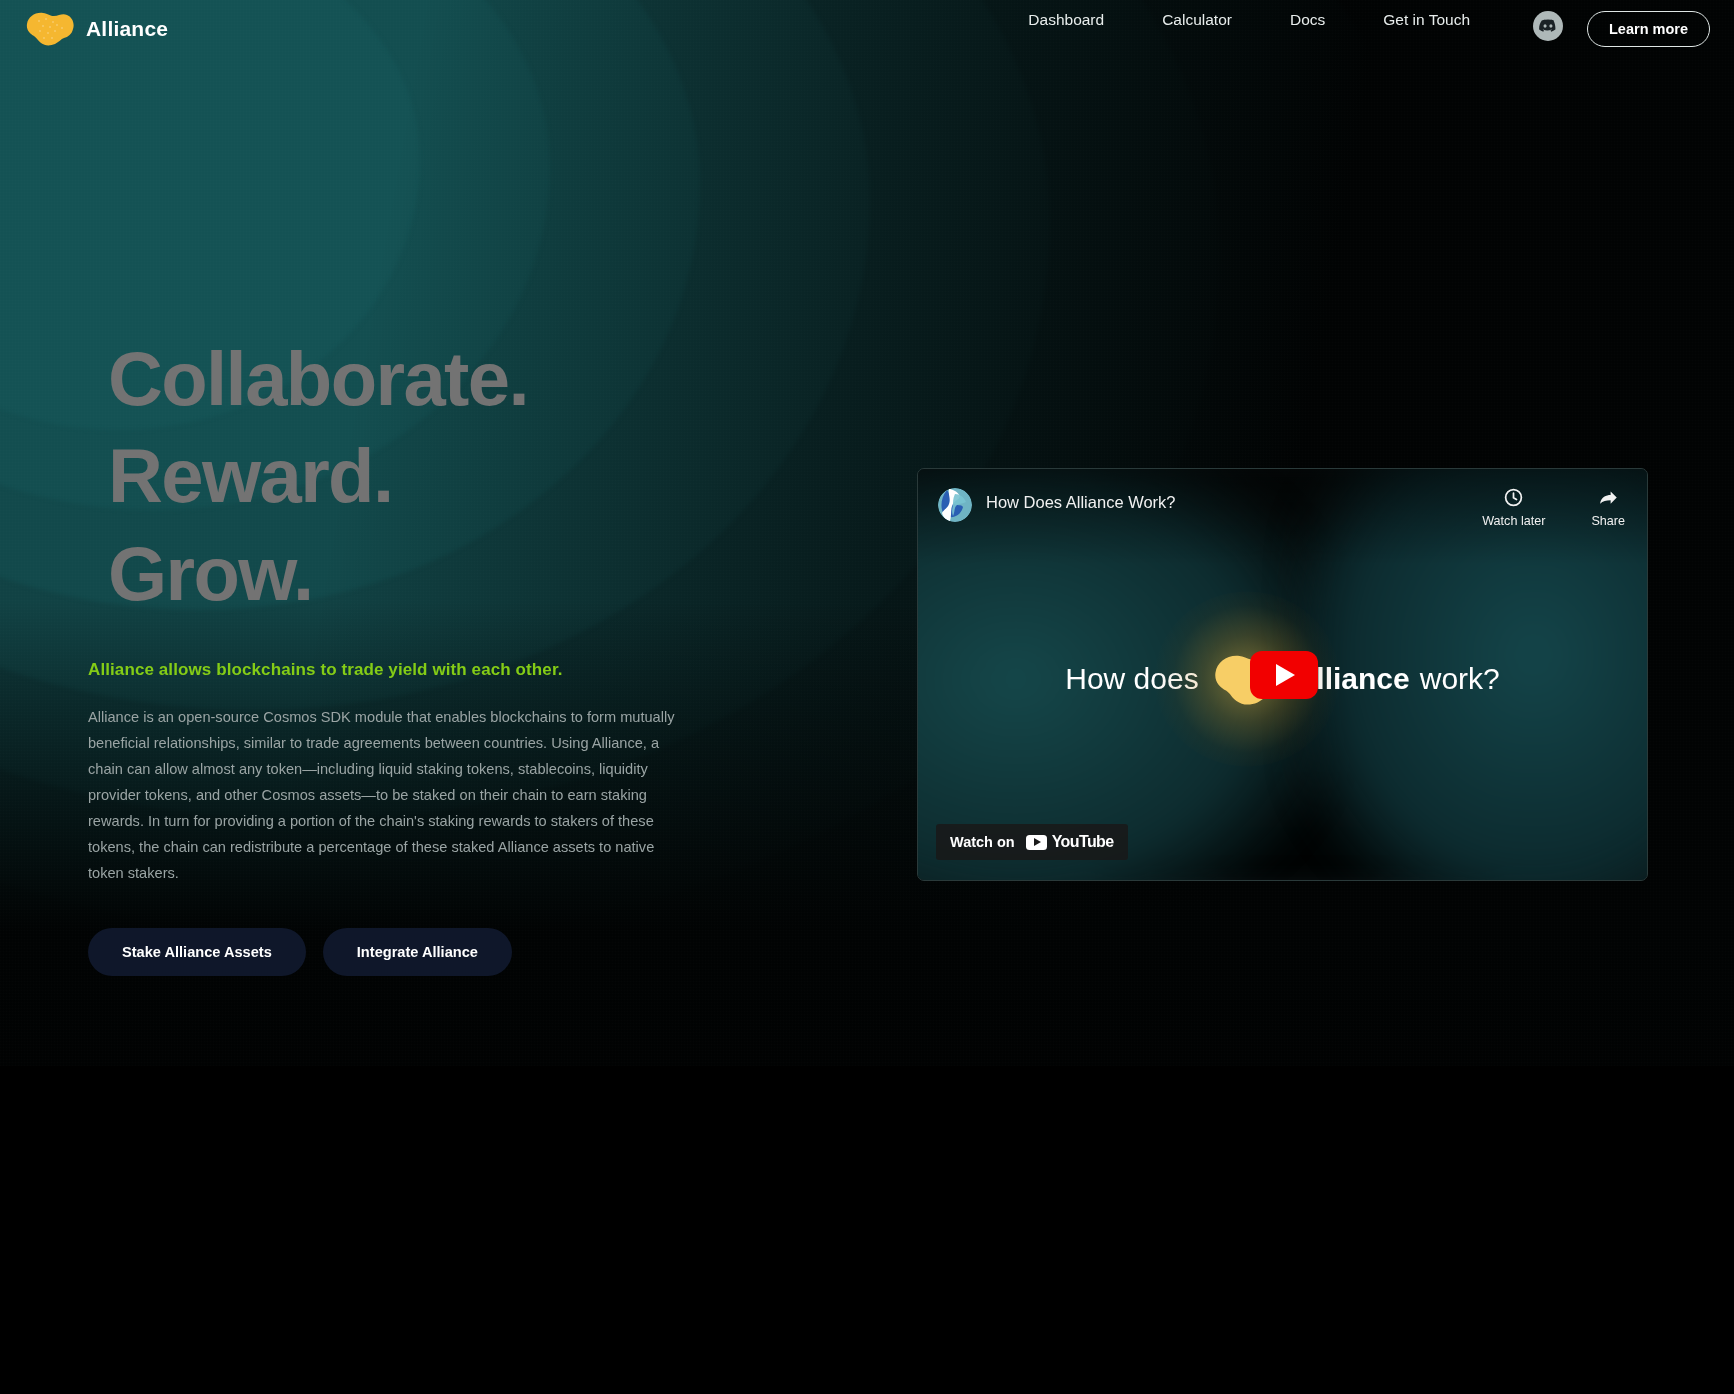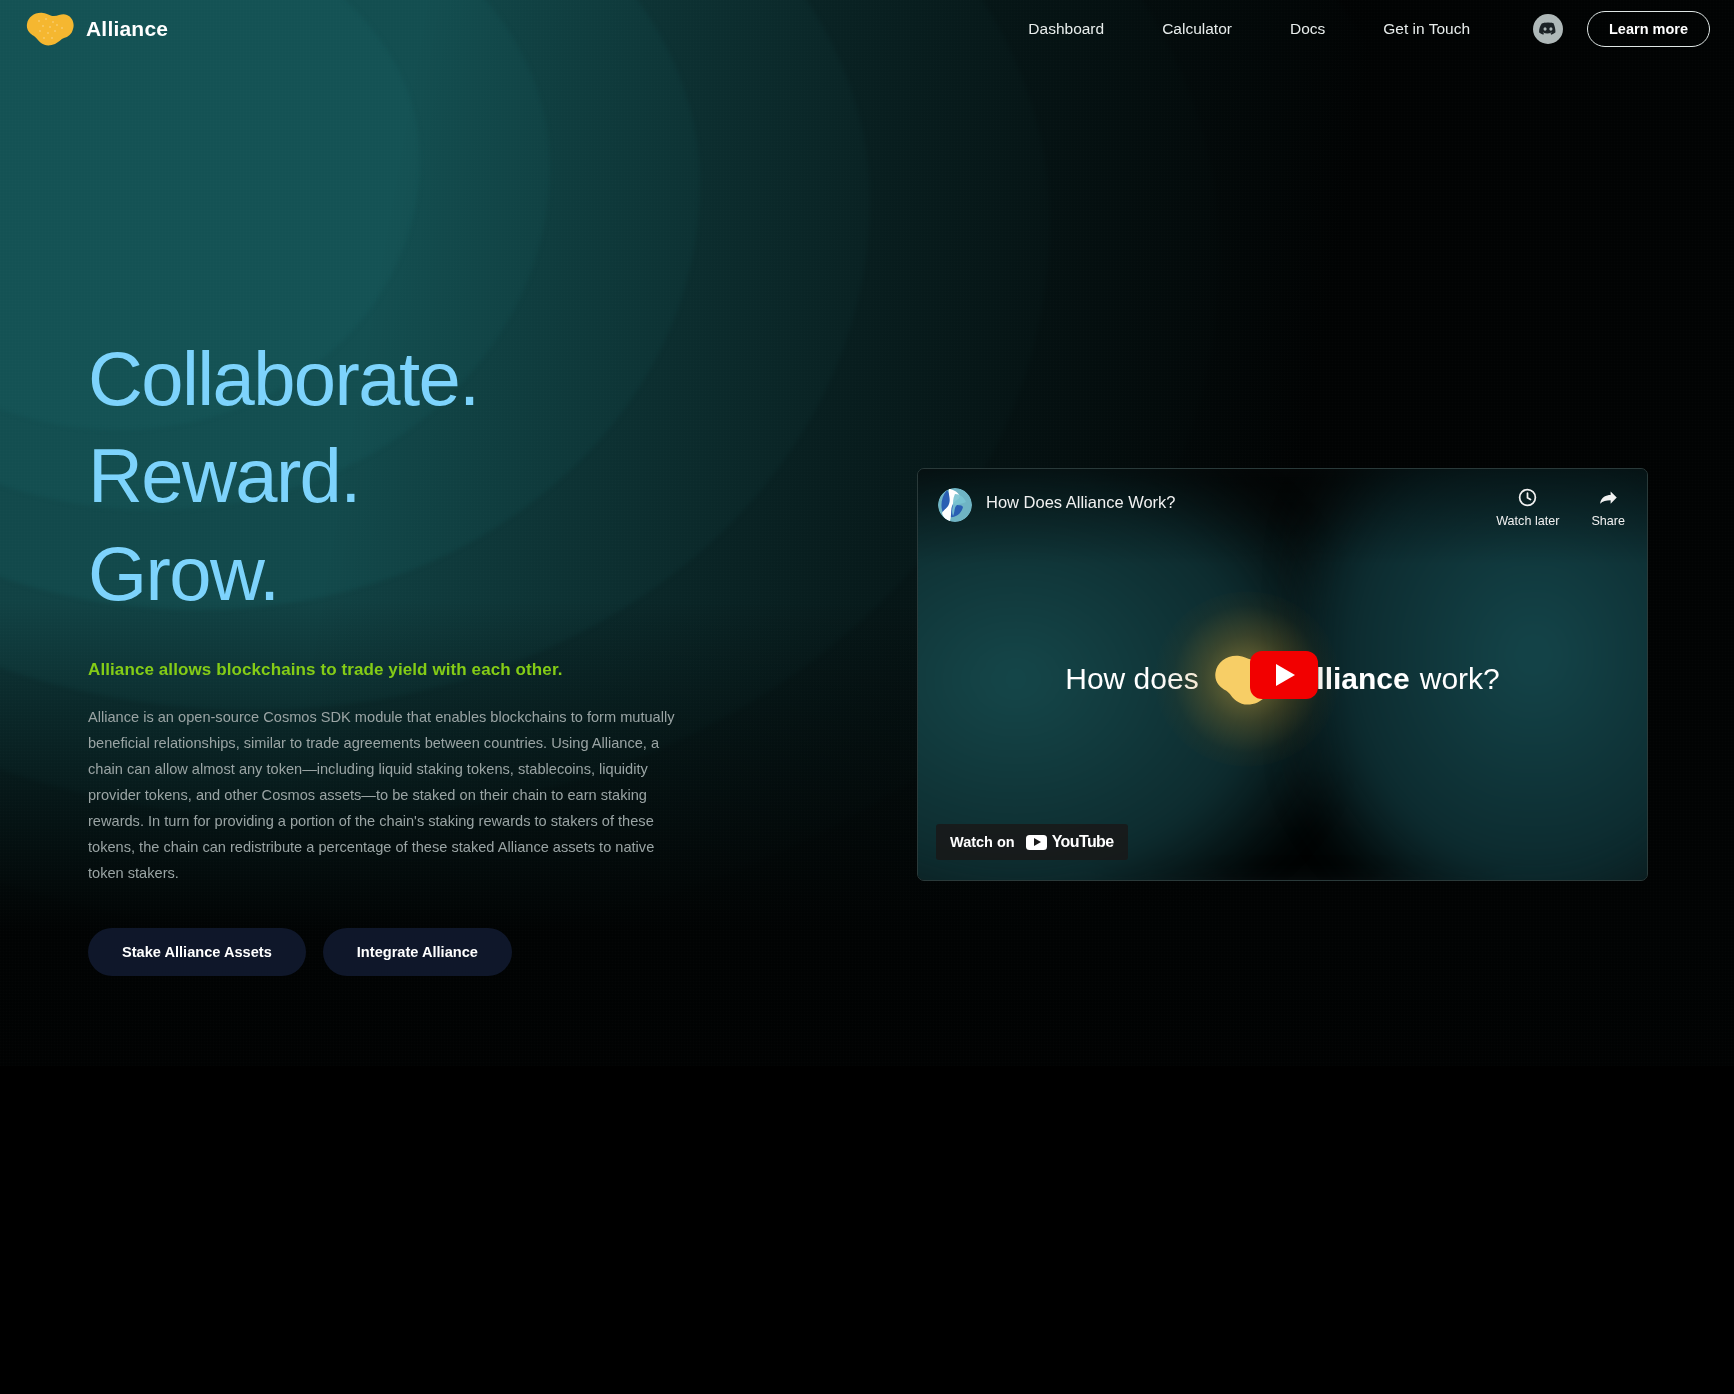--- a/index.html
+++ b/index.html
@@ -44,41 +44,42 @@
   }
 
   
   .header {
     position:absolute; left:0; top:0; width:1734px; height:58px;
     display:flex; align-items:center; z-index:20;
   }
   .brand { display:flex; align-items:center; gap:12px; margin-left:22px; cursor:pointer; }
   .logo-blob { width:52px; height:36px; display:block; }
   .brand-name { color:#fff; font-size:21px; font-weight:700; letter-spacing:.2px; }
-  .nav { margin-left:auto; display:flex; align-items:center; gap:0; margin-right:24px; }
+  .nav { margin-left:auto; display:flex; align-items:flex-start; gap:0; margin-right:24px; }
   .nav-link {
     color:#e8edec; font-size:15.5px; font-weight:400;
     padding:0 29px; cursor:pointer; white-space:nowrap;
   }
   .discord-btn {
     width:30px; height:30px; border-radius:50%;
     background:#aeb8b8; display:flex; align-items:center; justify-content:center;
     margin:0 24px 0 34px; cursor:pointer;
   }
   .learn-more {
     border:1.4px solid #dfe6e5; border-radius:22px;
     color:#fff; font-size:14.5px; font-weight:700;
     padding:9px 21px; background:transparent; cursor:pointer; white-space:nowrap;
   }
 
   
   .hero-left { position:absolute; left:88px; top:330px; width:640px; z-index:10; }
   .hl {
-    color:#7dd3fc; font-size:76px; line-height:1.28; font-weight:400;
+    color:#737373; font-size:76px; line-height:1.28; font-weight:700;
     letter-spacing:-1.6px;
+    margin-left:20px;
   }
   .lede {
     margin-top:38px; color:#84cc16; font-size:17px; font-weight:700; letter-spacing:.1px;
   }
   .para {
     margin-top:25px; color:#9aa4a4; font-size:14.6px; line-height:1.78;
     max-width:600px;
   }
   .btn-row { margin-top:41px; display:flex; gap:17px; }
   .pill {
@@ -113,21 +114,21 @@
     display:flex; align-items:flex-start; padding:18px 22px 0 20px;
     background:linear-gradient(180deg, rgba(0,0,0,.52) 0%, rgba(0,0,0,0) 100%);
   }
   .chan-av {
     width:34px; height:34px; border-radius:50%; overflow:hidden; flex:none; margin-top:1px;
   }
   .vid-title {
     color:#f1f1f1; font-size:16.5px; margin-left:14px; margin-top:6px;
     font-weight:400; white-space:nowrap;
   }
-  .vid-acts { margin-left:auto; display:flex; gap:32px; }
+  .vid-acts { margin-left:auto; display:flex; gap:46px; }
   .vid-act { display:flex; flex-direction:column; align-items:center; cursor:pointer; }
   .vid-act span { color:#f1f1f1; font-size:12.6px; margin-top:6px; }
   .overlay-line {
     position:absolute; left:0; right:0; top:179px; height:62px;
     display:flex; align-items:center; justify-content:center; gap:0;
     font-size:30px; color:#fff; white-space:nowrap;
   }
   .ol-thin { font-weight:400; }
   .ol-bold { font-weight:700; }
   .ol-logo { position:relative; width:78px; height:56px; margin:0 9px; flex:none; }

